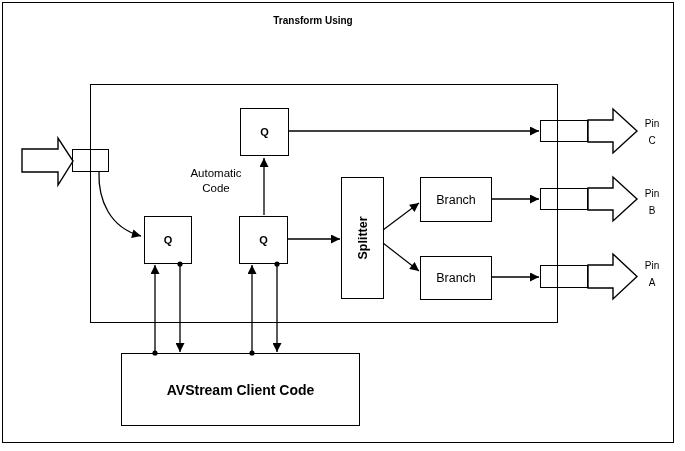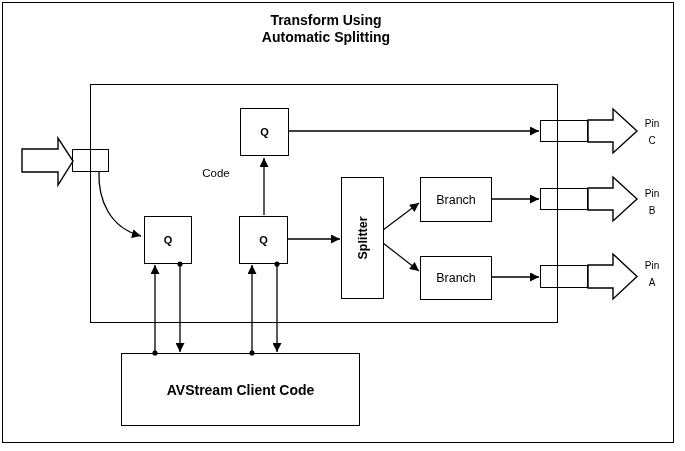--- a/index.html
+++ b/index.html
@@ -11,22 +11,22 @@
     position:absolute;left:2px;top:2px;width:672px;height:441px;
     border:1.5px solid #000;box-sizing:border-box;
   }
   .box{
     position:absolute;border:1.4px solid #000;background:#fff;
     display:flex;align-items:center;justify-content:center;
     box-sizing:border-box;text-align:center;
   }
   .hollow{background:transparent;}
   .title{
-    position:absolute;left:176px;top:12px;width:300px;text-align:center;
-    font-size:14px;font-weight:bold;line-height:17px;
+    position:absolute;left:163px;top:12px;width:300px;text-align:center;
+    font-size:10px;font-weight:bold;line-height:17px;
   }
   .q-label{font-size:11px;font-weight:bold;}
   .branch-label{font-size:12.5px;text-align:right;}
   .splitter-label{
     font-size:12.5px;font-weight:bold;white-space:nowrap;
     transform:rotate(-90deg);
   }
   .client-label{font-size:14px;font-weight:bold;}
   .copy-label{
     position:absolute;left:166px;top:166px;width:100px;text-align:center;
@@ -40,38 +40,38 @@
 </style>
 </head>
 <body>
 
 <div class="page">
 
   <div class="page-border"></div>
 
   <div class="title">
     <div>Transform Using</div>
-    <div>Automatic Splitting</div>
   </div>
 
   <div class="box hollow" style="left:90px;top:84px;width:468px;height:239px;"></div>
 
   <div class="box hollow" style="left:72px;top:149px;width:37px;height:23px;"></div>
 
   <div class="box" style="left:240px;top:108px;width:49px;height:48px;">
     <span class="q-label">Q</span>
   </div>
   <div class="box" style="left:144px;top:216px;width:48px;height:48px;">
     <span class="q-label">Q</span>
   </div>
   <div class="box" style="left:239px;top:216px;width:49px;height:48px;">
     <span class="q-label">Q</span>
   </div>
 
   <div class="copy-label">
+    <div>Automatic</div>
     <div>Code</div>
   </div>
 
   <div class="box" style="left:341px;top:177px;width:43px;height:122px;">
     <span class="splitter-label">Splitter</span>
   </div>
 
   <div class="box" style="left:420px;top:177px;width:72px;height:45px;">
     <span class="branch-label">Branch</span>
   </div>

